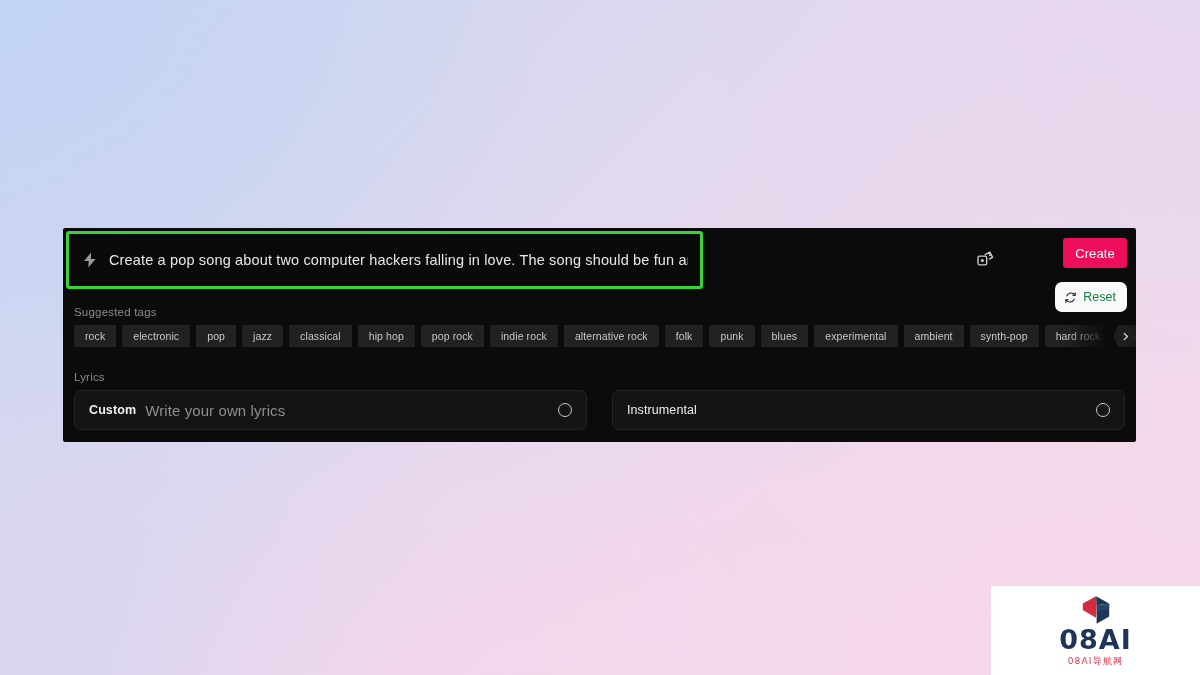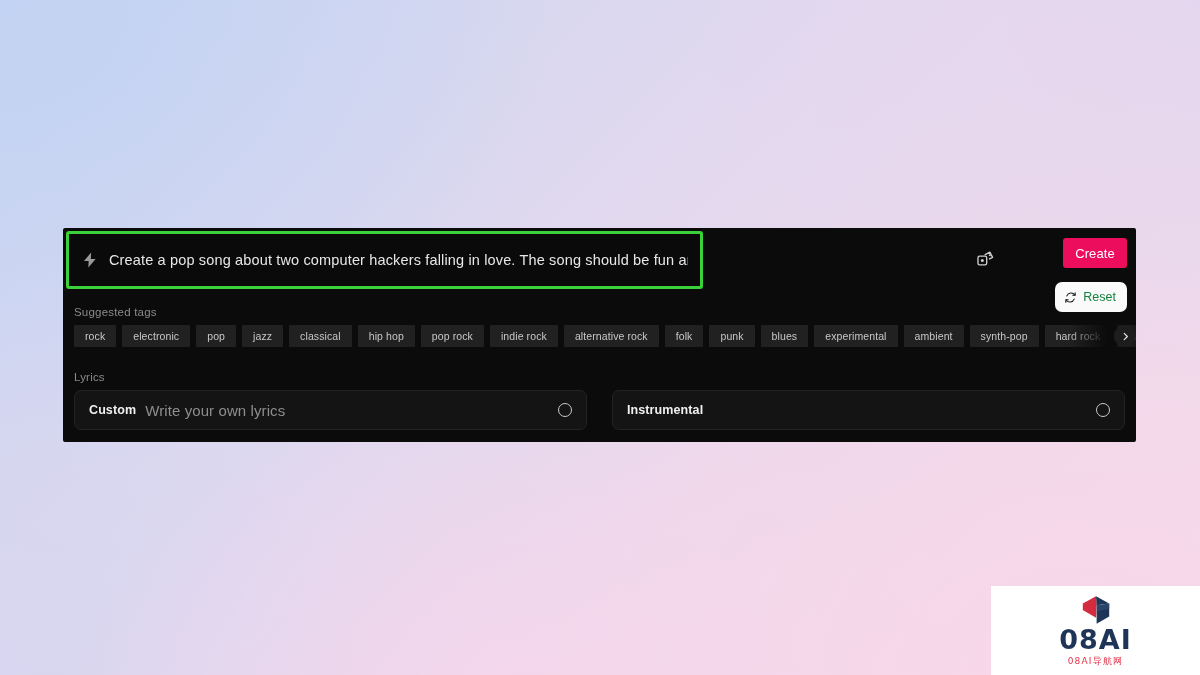--- a/index.html
+++ b/index.html
@@ -204,21 +204,21 @@
     display: flex;
     align-items: center;
     padding: 0 14px;
     gap: 9px;
     cursor: pointer;
   }
   .opt-card.selected { border-color: #4a4a4a; background: #151515; }
 
   .opt-title { color: #f0f0f0; font-size: 12.5px; letter-spacing: 0.1px; }
   .opt-card.selected .opt-title,
-  .opt-card .opt-title.plain { font-weight: bold; }
+  .opt-card .opt-title.plain { font-weight: normal; }
   .opt-title.bold { font-weight: bold; }
 
   .opt-sub { color: #8e8e8e; font-size: 15px; letter-spacing: 0.1px; }
 
   .radio {
     margin-left: auto;
     width: 14px;
     height: 14px;
     border-radius: 50%;
     border: 1.6px solid #c9c9c9;

